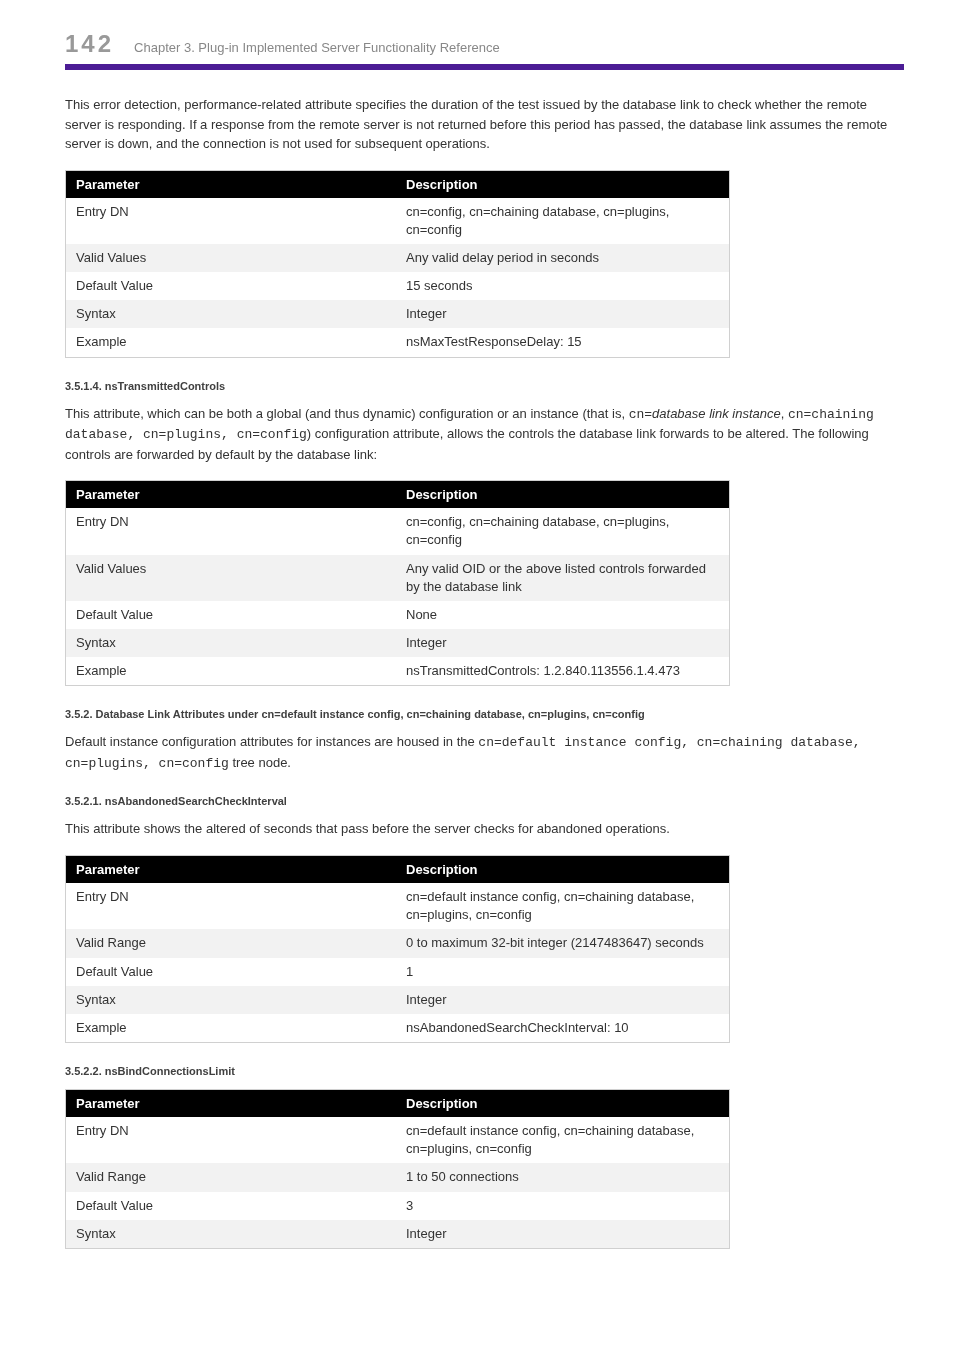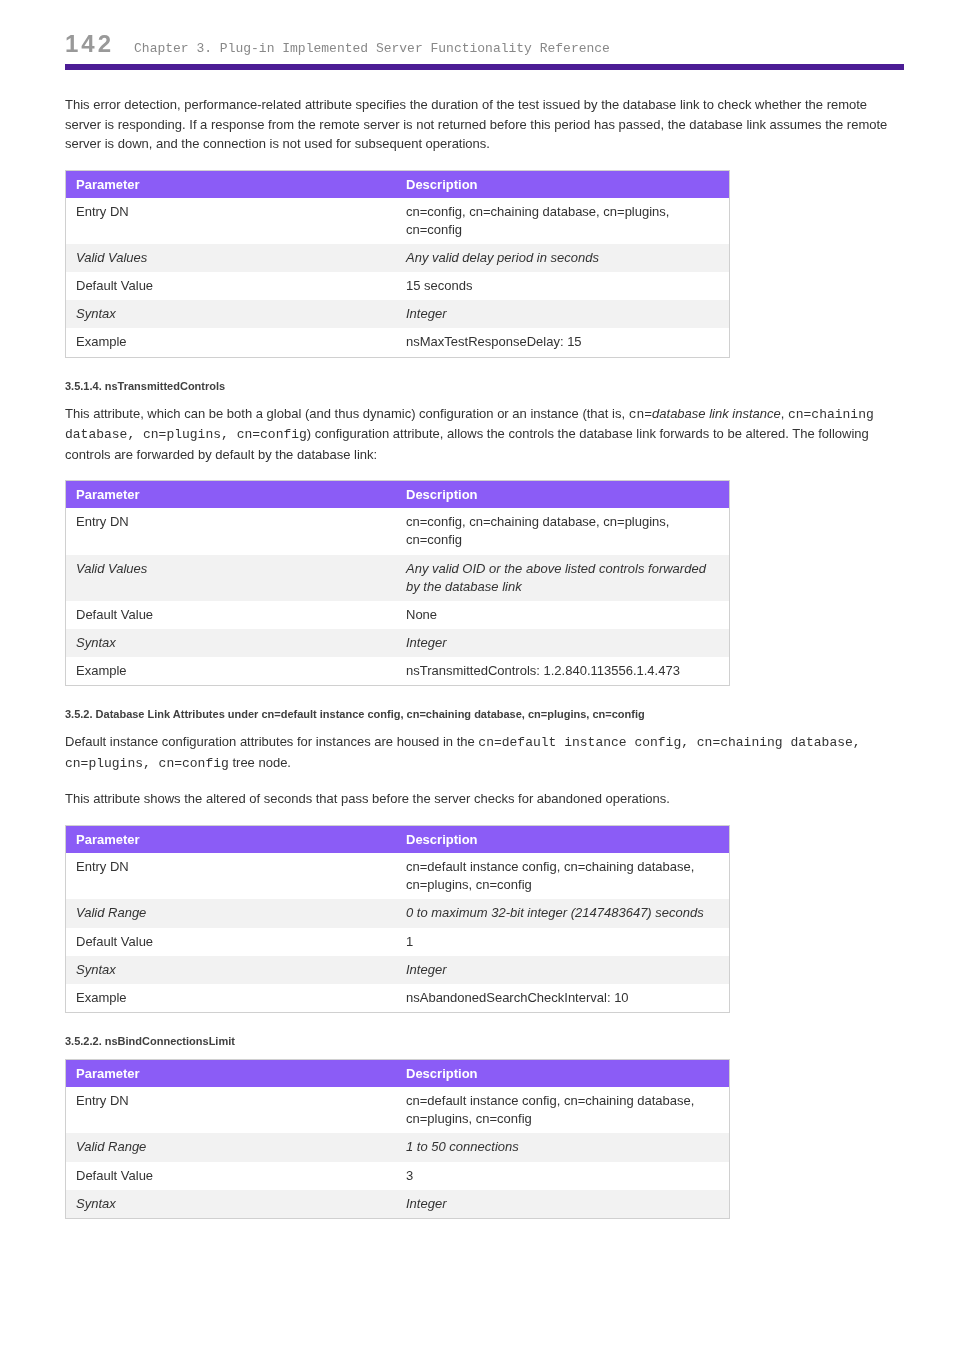--- a/index.html
+++ b/index.html
@@ -26,48 +26,46 @@
     .page-num {
       font-size: 24px;
       font-weight: bold;
       color: #999;
       letter-spacing: 3px;
       margin-right: 20px;
     }
     .chapter-title {
       font-size: 13px;
       color: #888;
-      font-family: Liberation Mono, monospace;
     }
     .paragraph {
       line-height: 1.5;
       margin-bottom: 16px;
     }
     table {
       border-collapse: collapse;
       width: 665px;
       margin-bottom: 20px;
       border: 1px solid #d0d0d0;
     }
     th {
-      background-color: #8b5cf6;
+      background-color: #000000;
       color: #fff;
       text-align: left;
       padding: 6px 10px;
       font-weight: bold;
       font-size: 13px;
     }
     td {
       padding: 5px 10px;
       vertical-align: top;
       line-height: 1.4;
     }
     tr.even td {
       background-color: #f2f2f2;
-      font-style: italic;
     }
     .col1 {
       width: 310px;
     }
     .section-heading {
       color: #404040;
       font-weight: bold;
       font-size: 11px;
       margin-top: 22px;
       margin-bottom: 12px;
@@ -174,20 +172,21 @@
         </tr>
   </tbody>
     </table>
 
   <div class="section-heading">3.5.2. Database Link Attributes under cn=default instance config, cn=chaining database, cn=plugins, cn=config</div>
 
   <div class="paragraph">
     <span>Default instance configuration attributes for instances are housed in the </span><span class="bold monospace">cn=default instance config, cn=chaining database, cn=plugins, cn=config</span><span> tree node.</span>
   </div>
 
+  <div class="section-heading">3.5.2.1. nsAbandonedSearchCheckInterval</div>
   <div class="paragraph">This attribute shows the altered of seconds that pass before the server checks for abandoned operations.</div>
 
   <table>
     <tbody>
         <tr>
       <th class="col1">Parameter</th>
       <th>Description</th>
     </tr>
     <tr>
           <td>Entry DN</td>

